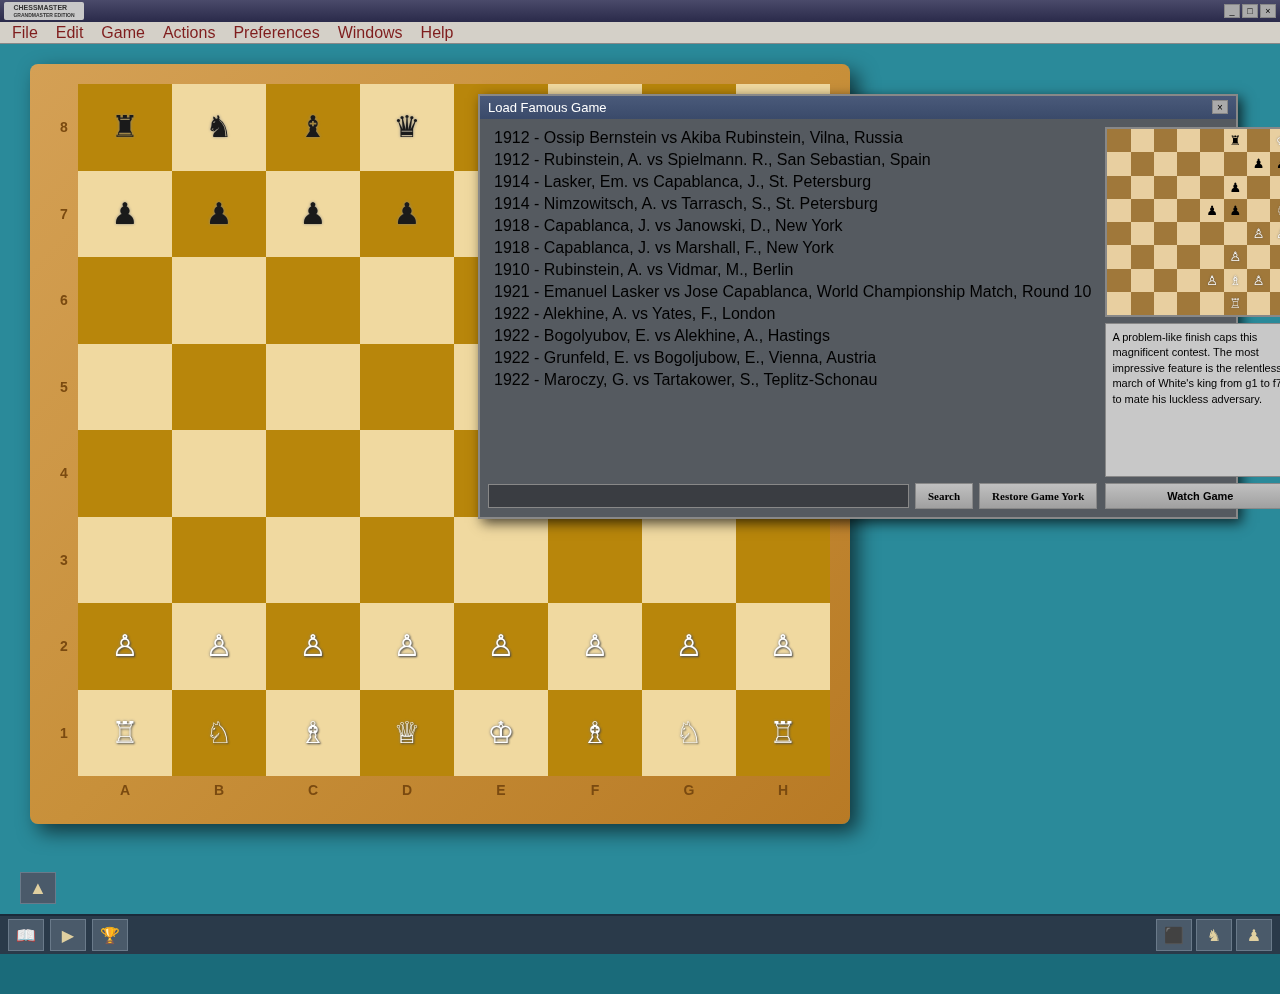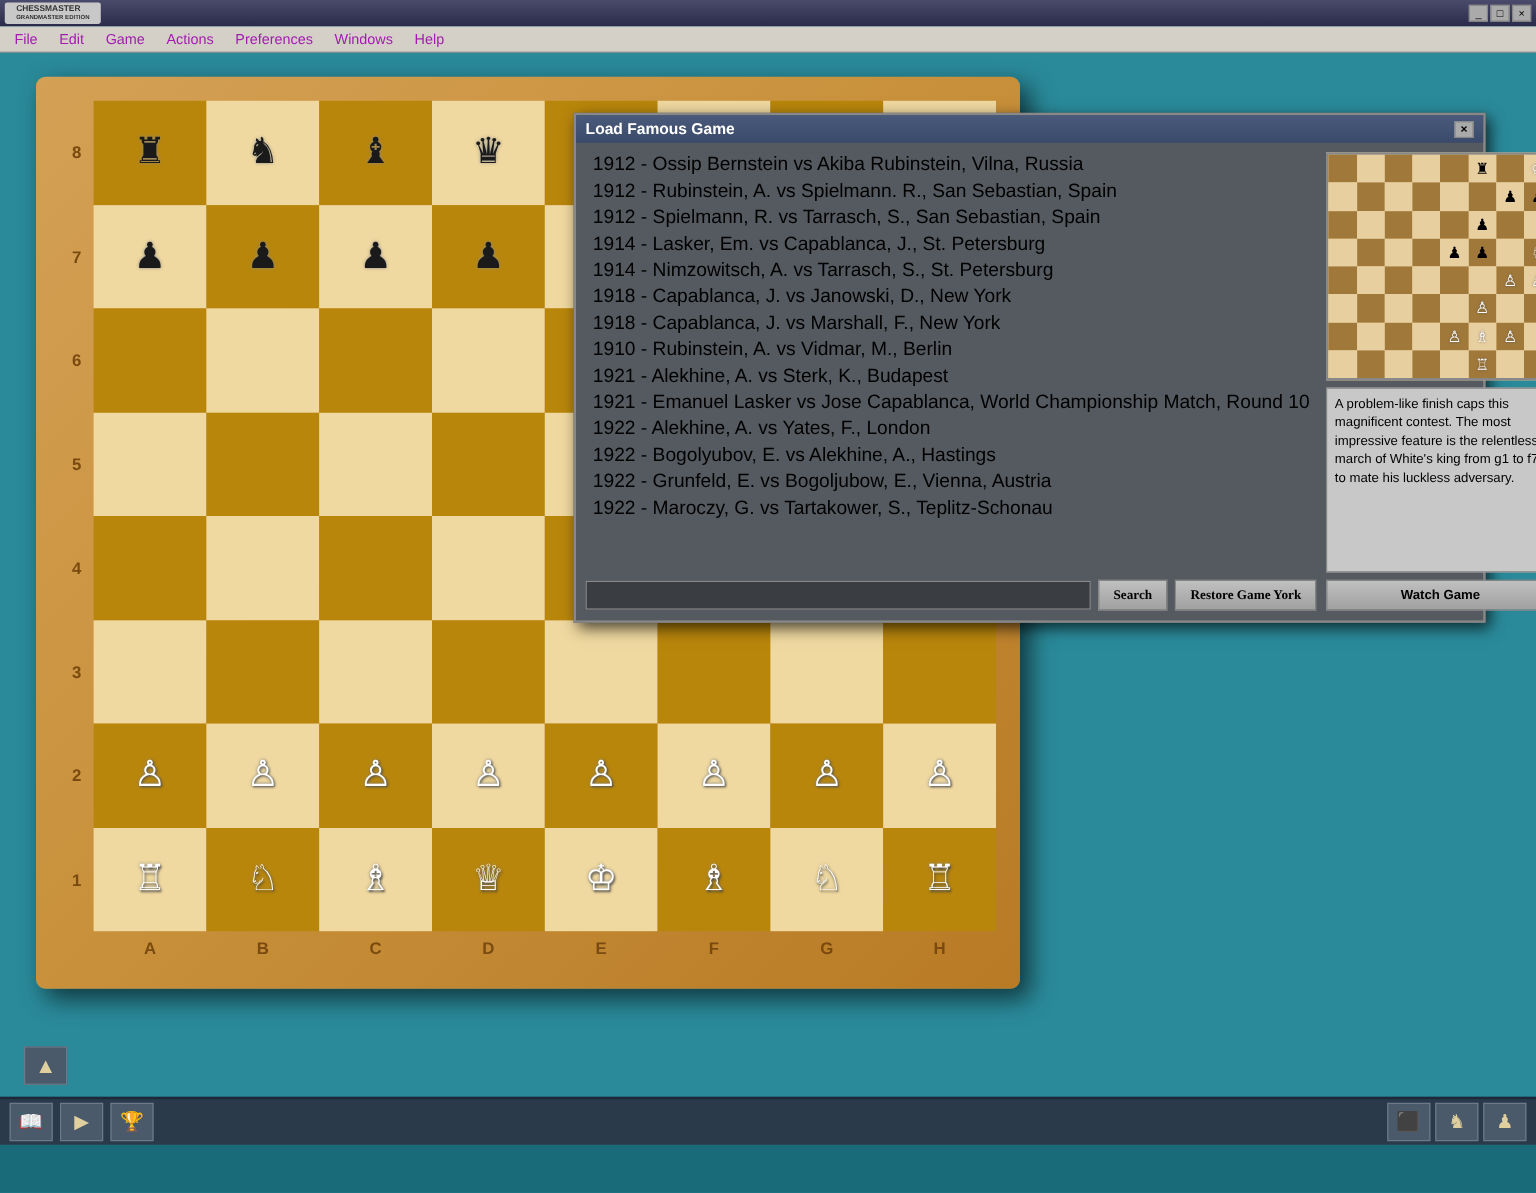--- a/index.html
+++ b/index.html
@@ -61,22 +61,22 @@
       height: 22px;
       background: #d4d0c8;
       display: flex;
       align-items: center;
       padding: 0 4px;
       gap: 2px;
       border-bottom: 1px solid #888;
     }
     .menu-item {
       padding: 2px 8px;
-      font-size: 12px;
-      color: #a21caf;
+      font-size: 16px;
+      color: #7f1d1d;
       cursor: pointer;
     }
 
     
     .main-area {
       width: 100%;
       height: calc(994px - 22px - 22px - 40px);
       background: #2a8a9a;
       position: relative;
     }
@@ -141,24 +141,24 @@
       width: 760px;
       background: #555a60;
       border: 2px solid #888;
       box-shadow: 4px 4px 12px rgba(0,0,0,0.7);
       z-index: 20;
     }
     .dialog-title-bar {
       background: linear-gradient(to bottom, #4a5a7a, #3a4a6a);
       color: #fff;
       font-size: 13px;
-      font-weight: bold;
+      font-weight: normal;
       padding: 4px 8px;
       display: flex;
-      align-items: flex-end;
+      align-items: flex-start;
       justify-content: space-between;
     }
     .dialog-title-close {
       width: 16px;
       height: 14px;
       background: #aaa;
       border: 1px solid #888;
       display: flex;
       align-items: center;
       justify-content: center;
@@ -520,27 +520,25 @@
       <div class="dialog-title-close">×</div>
     </div>
     <div class="dialog-body">
 
       <div class="dialog-left">
         <div class="list-scroll-container">
           <div class="list-scroll-inner" id="game-list">
 
           <div class="game-list-item">1912 - Ossip Bernstein vs Akiba Rubinstein, Vilna, Russia</div>
               <div class="game-list-item">1912 - Rubinstein, A. vs Spielmann. R., San Sebastian, Spain</div>
-              <div class="game-list-item">1912 - Spielmann, R. vs Tarrasch, S., San Sebastian, Spain</div>
               <div class="game-list-item">1914 - Lasker, Em. vs Capablanca, J., St. Petersburg</div>
               <div class="game-list-item">1914 - Nimzowitsch, A. vs Tarrasch, S., St. Petersburg</div>
               <div class="game-list-item">1918 - Capablanca, J. vs Janowski, D., New York</div>
               <div class="game-list-item">1918 - Capablanca, J. vs Marshall, F., New York</div>
               <div class="game-list-item">1910 - Rubinstein, A. vs Vidmar, M., Berlin</div>
-              <div class="game-list-item">1921 - Alekhine, A. vs Sterk, K., Budapest</div>
               <div class="game-list-item">1921 - Emanuel Lasker vs Jose Capablanca, World Championship Match, Round 10</div>
               <div class="game-list-item">1922 - Alekhine, A. vs Yates, F., London</div>
               <div class="game-list-item">1922 - Bogolyubov, E. vs Alekhine, A., Hastings</div>
               <div class="game-list-item">1922 - Grunfeld, E. vs Bogoljubow, E., Vienna, Austria</div>
               <div class="game-list-item">1922 - Maroczy, G. vs Tartakower, S., Teplitz-Schonau</div>
             </div>
         </div>
         <div class="dialog-search-row">
           <input class="search-input" type="text" style="">
           <button class="dialog-btn">Search</button>

